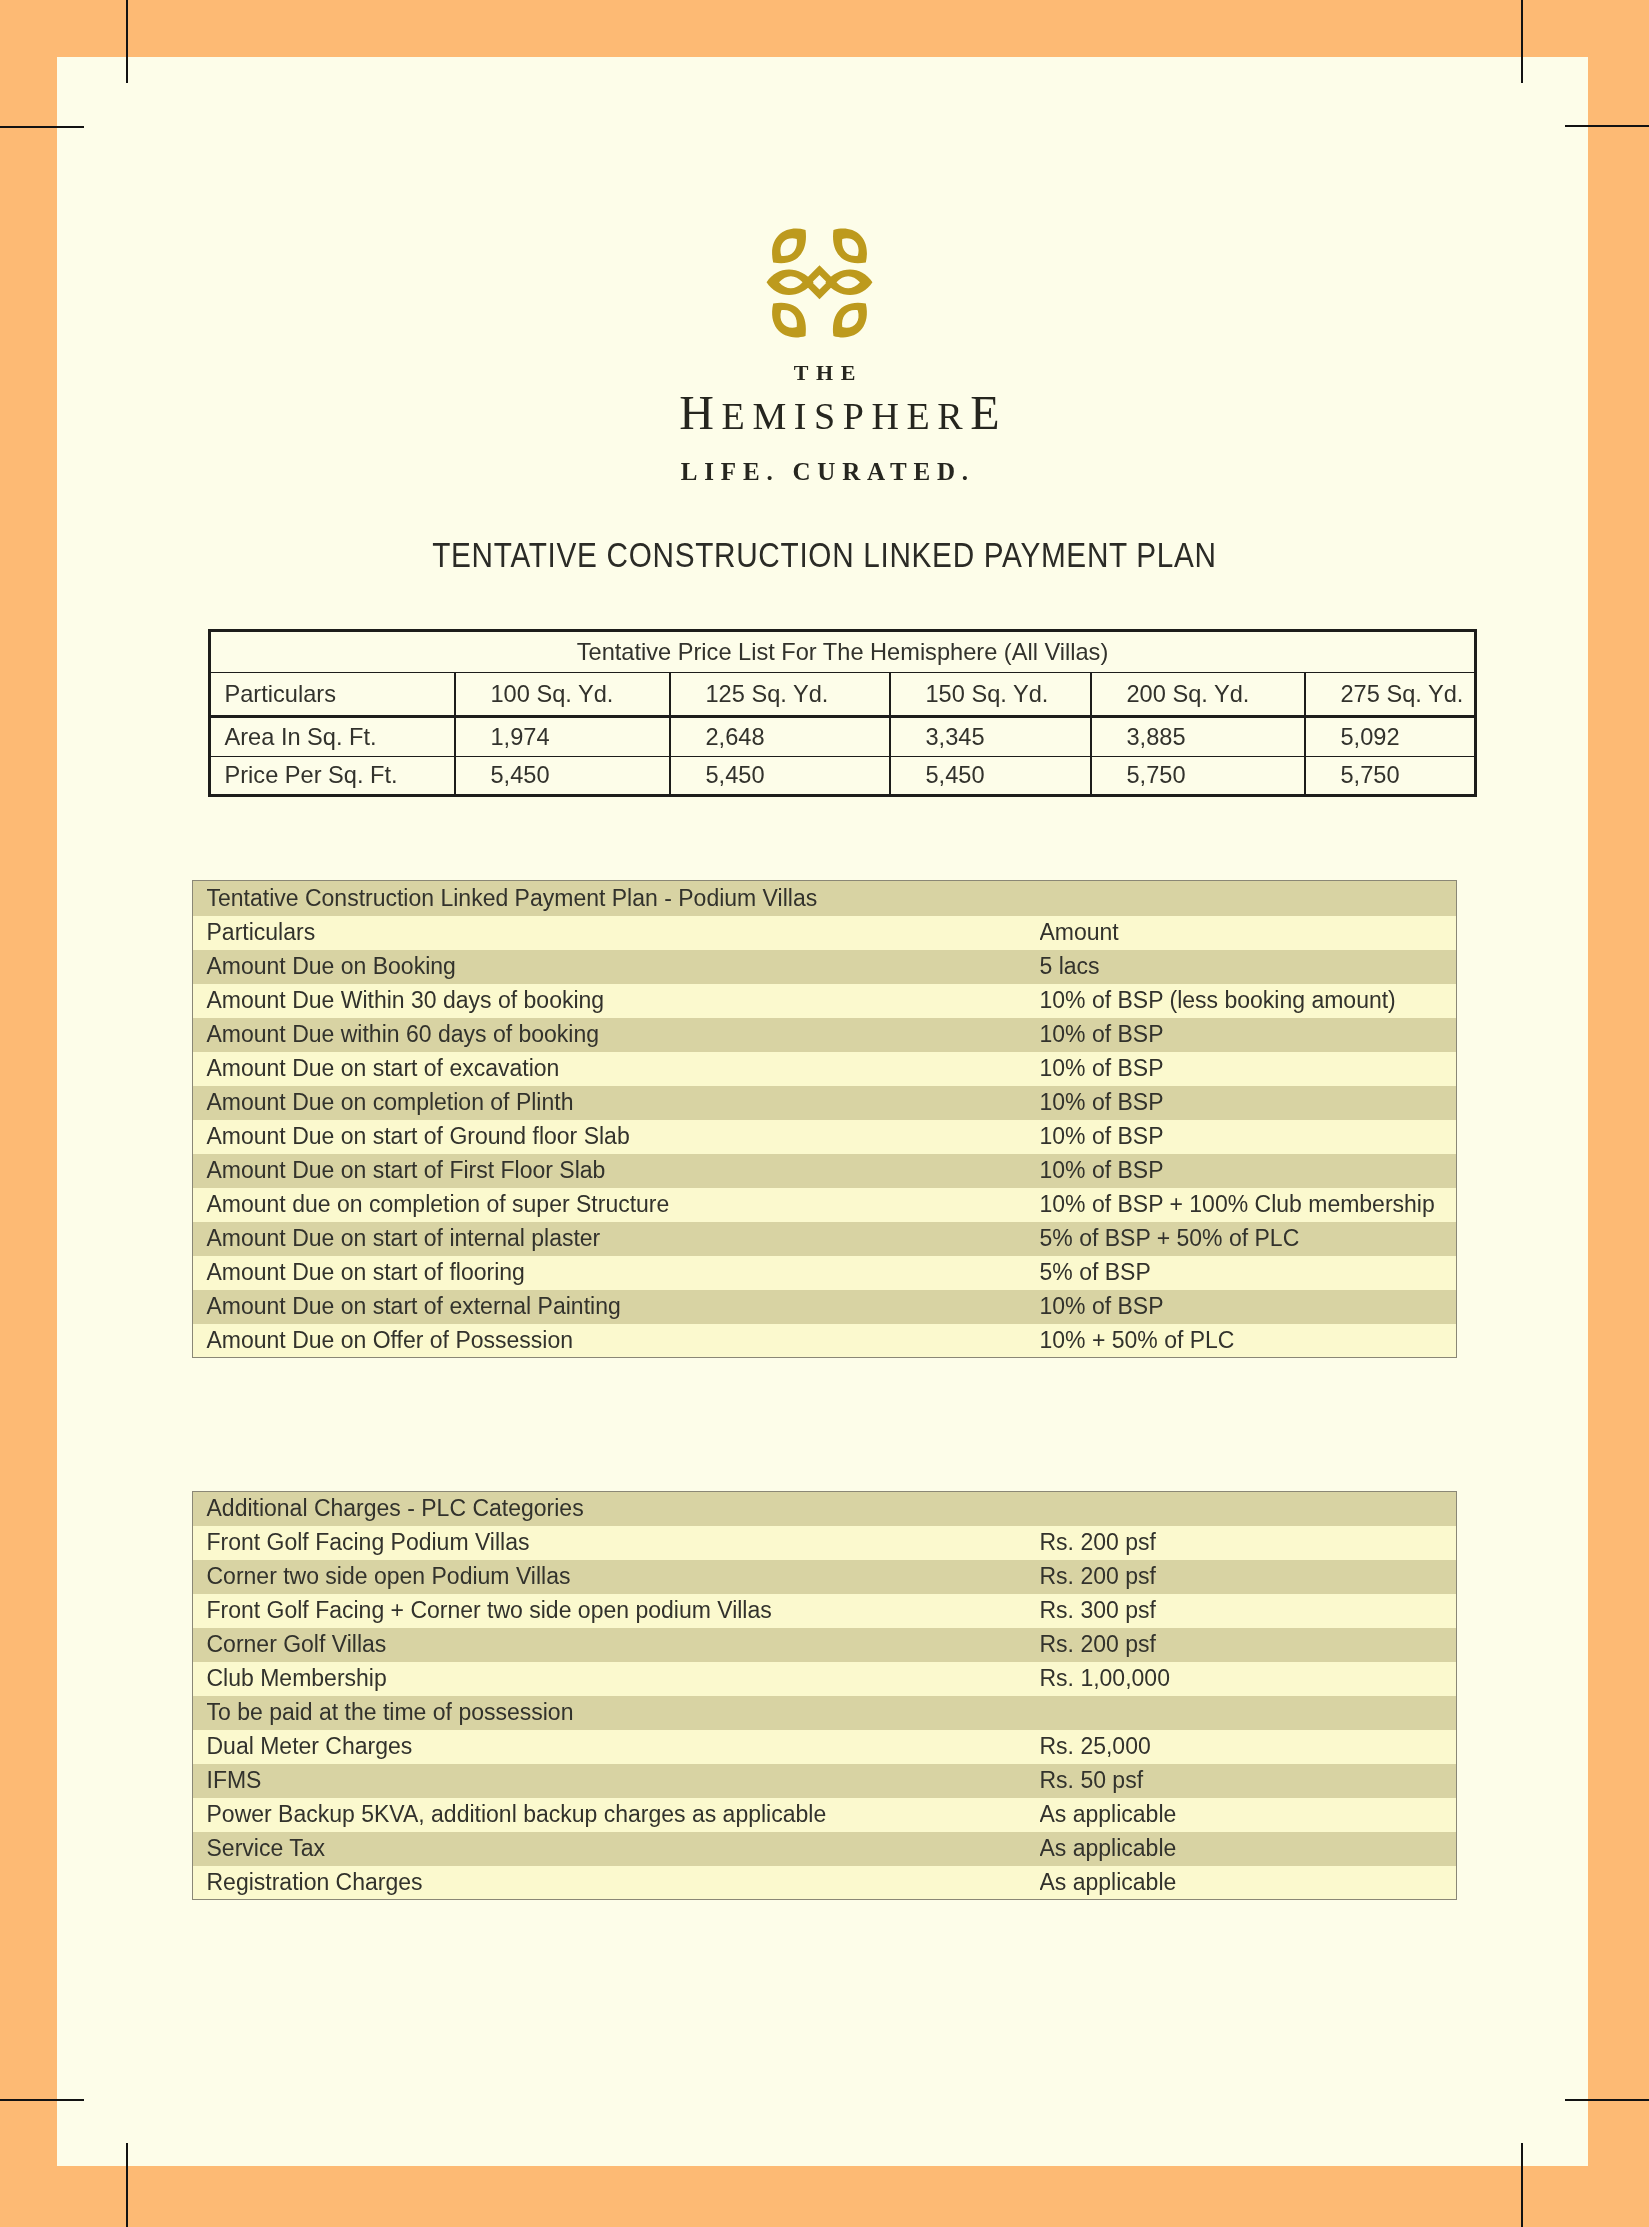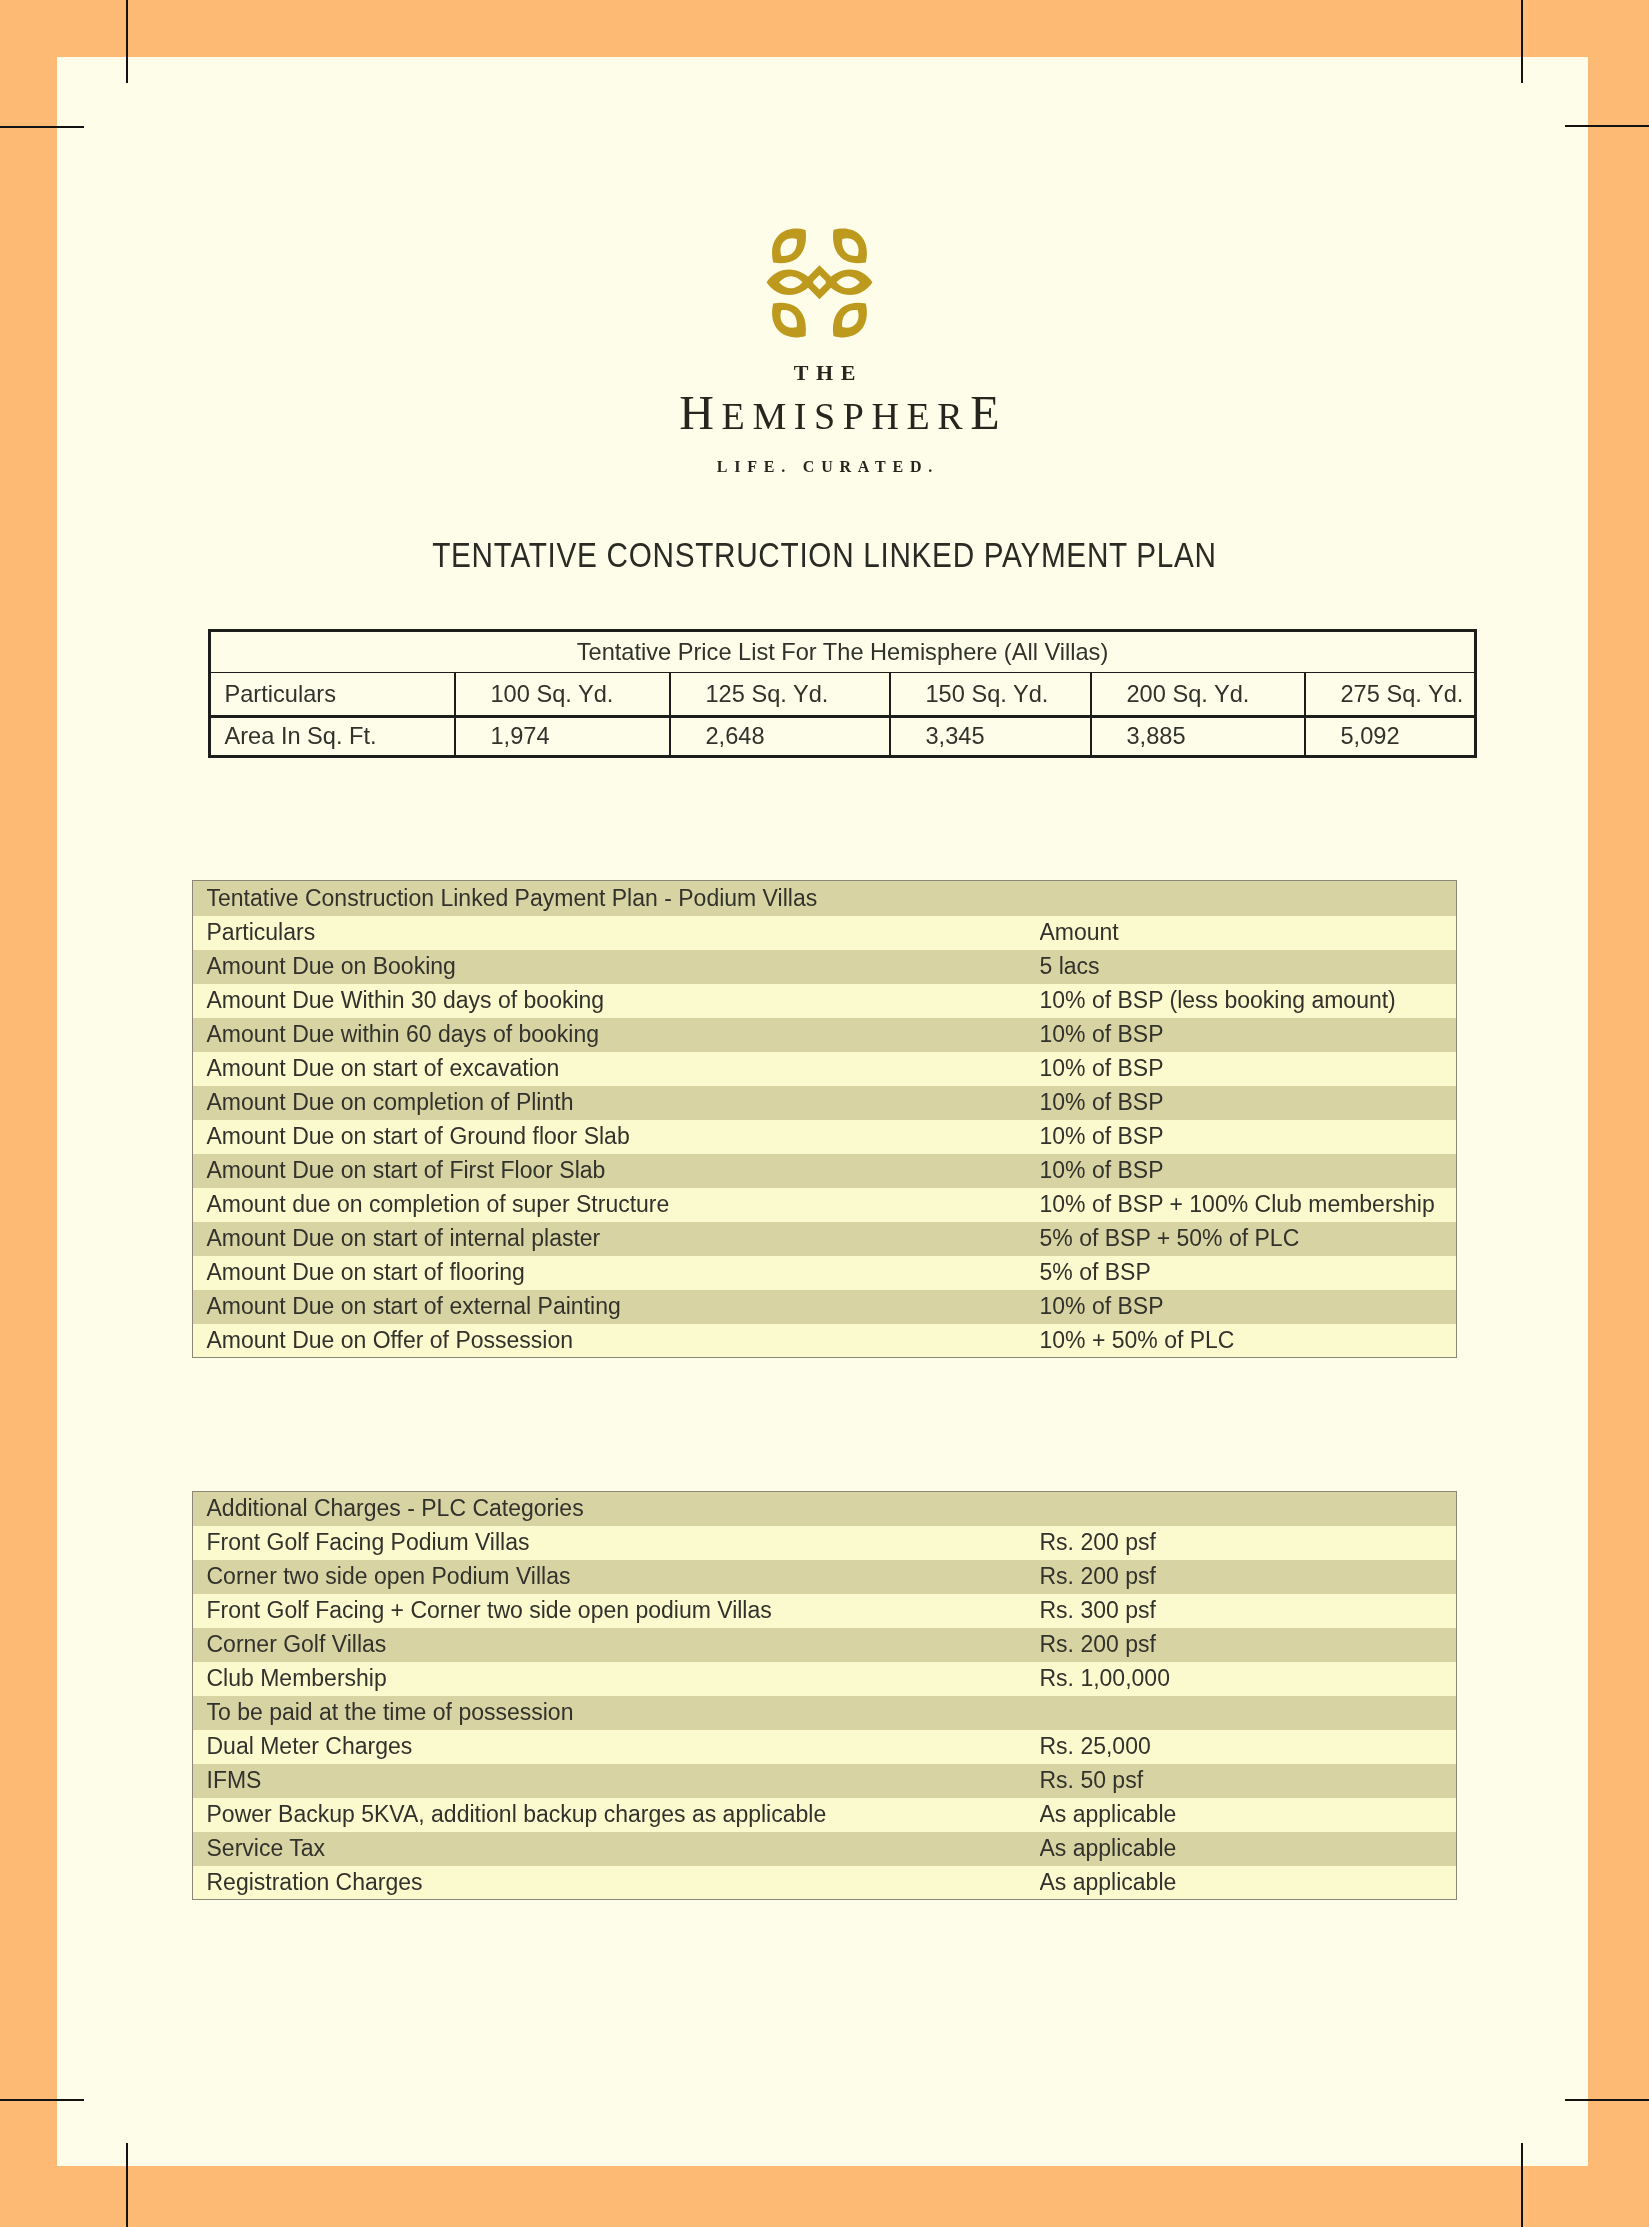--- a/index.html
+++ b/index.html
@@ -12,21 +12,21 @@
   .logo{position:absolute;left:757px;top:223px;width:125px;height:120px;}
   .brand-the{position:absolute;left:0;top:360px;width:100%;text-align:center;
              font-family:"Liberation Serif",serif;font-weight:700;font-size:22px;
              letter-spacing:7.6px;text-indent:7.6px;color:#26261f;}
   .brand-name{position:absolute;left:15px;top:388px;width:100%;text-align:center;
               font-family:Liberation Serif, serif;color:#26261f;line-height:49px;
               letter-spacing:7.6px;text-indent:7.6px;white-space:nowrap;}
   .brand-name .cap{font-size:48px;}
   .brand-name .mid{font-size:38px;}
   .brand-tagline{position:absolute;left:0;top:458px;width:100%;text-align:center;
-                 font-family:"Liberation Serif",serif;font-weight:700;font-size:16px;
+                 font-family:"Liberation Serif",serif;font-weight:700;font-size:25px;
                  letter-spacing:6.8px;text-indent:6.8px;color:#26261f;}
   .doc-title{position:absolute;left:0;top:535px;width:100%;text-align:center;color:#2b2b26;}
   .doc-title .squeeze{display:inline-block;transform:scaleX(0.85);transform-origin:center;
                       font-size:35px;letter-spacing:0.8px;white-space:nowrap;}
 
   
   .price-table{position:absolute;left:192px;top:629px;width:1266px;border-collapse:collapse;
                table-layout:fixed;font-size:23.6px;margin-left:16px;}
   .price-table td{border:1.7px solid #1d1d1b;vertical-align:middle;white-space:nowrap;
                   padding:0 0 0 35px;overflow:hidden;}
@@ -115,20 +115,28 @@
       <td>275 Sq. Yd.</td>
     </tr>
     <tr style="height:40px;">
       <td class="first">Area In Sq. Ft.</td>
       <td>1,974</td>
       <td>2,648</td>
       <td>3,345</td>
       <td>3,885</td>
       <td>5,092</td>
     </tr>
+    <tr style="height:39px;">
+      <td class="first">Price Per Sq. Ft.</td>
+      <td>5,450</td>
+      <td>5,450</td>
+      <td>5,450</td>
+      <td>5,750</td>
+      <td>5,750</td>
+    </tr>
   </tbody>
     </table>
 
   <table class="striped pp">
     <colgroup>
         <col style="width:847px">
         <col style="width:417px">
       </colgroup>
     <tbody>
         <tr class="title tan">

